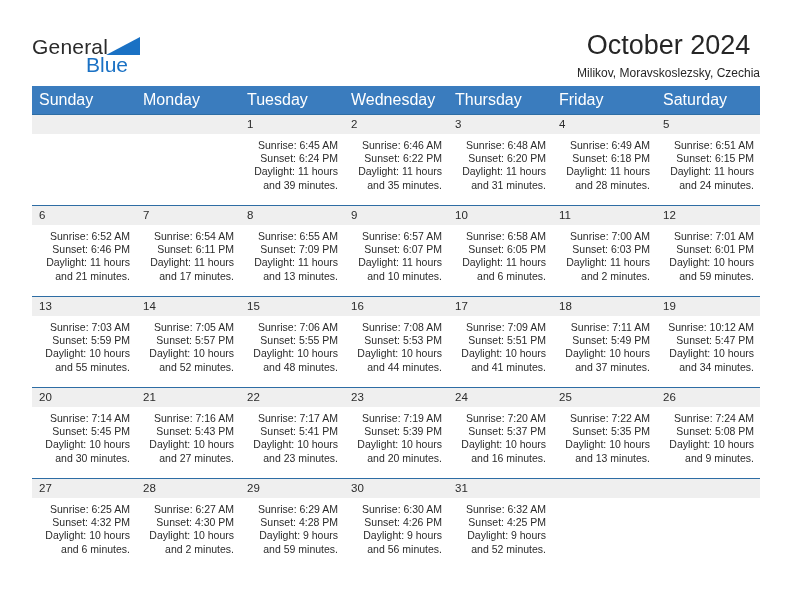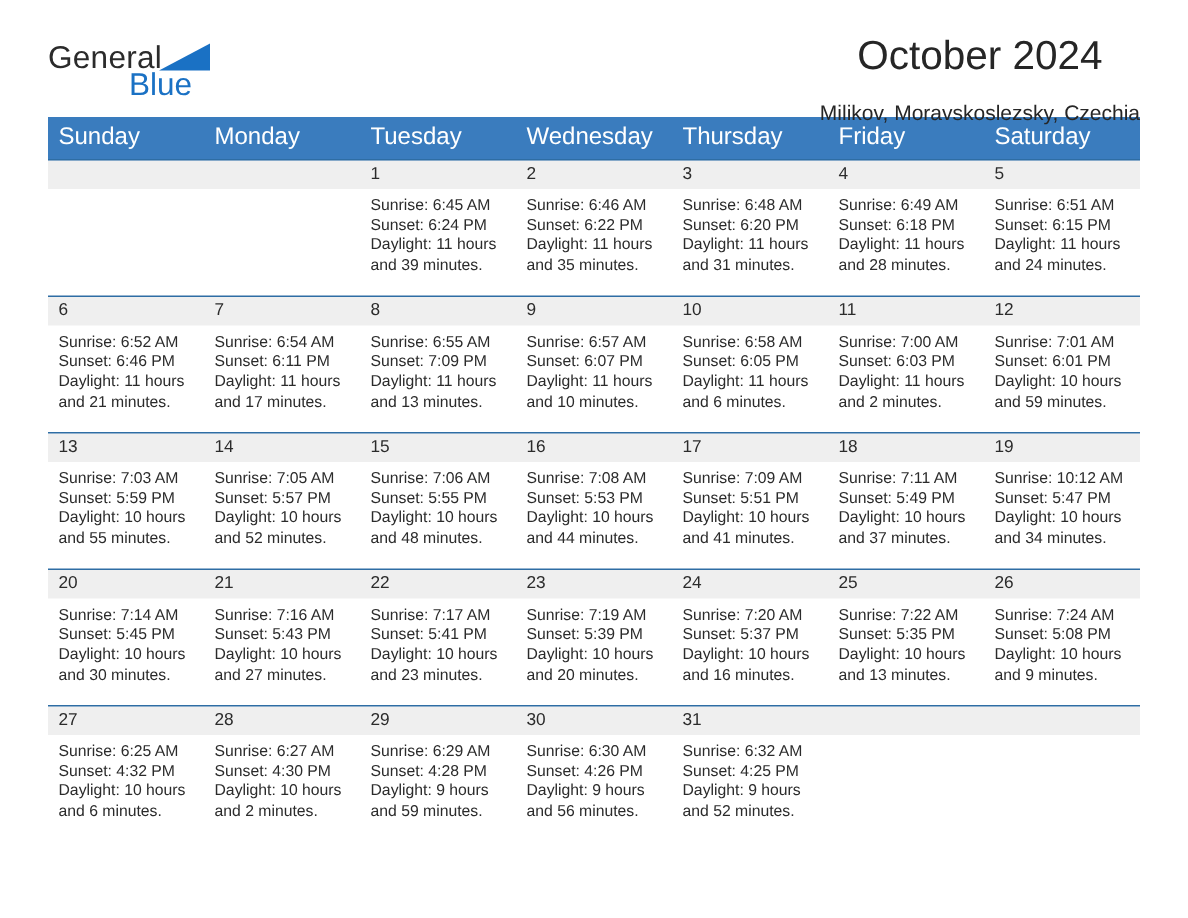--- a/index.html
+++ b/index.html
@@ -13,21 +13,21 @@
     background: #ffffff;
     font-family: "Liberation Sans", sans-serif;
     color: #1a1a1a;
     overflow: hidden;
   }
   .page {
     position: relative;
     width: 792px;
     height: 612px;
     box-sizing: border-box;
-    padding: 4px 32px;
+    padding: 12px 32px;
   }
 
   
   .header {
     position: relative;
     height: 74px;
     display: flex;
     align-items: flex-start;
     justify-content: space-between;
   }
@@ -61,23 +61,23 @@
     margin-top: 18px;
     text-align: center;
   }
   .cal-title {
     font-size: 27px;
     font-weight: normal;
     color: #262626;
     line-height: 1.15;
   }
   .cal-subtitle {
-    font-size: 14px;
+    font-size: 12px;
     color: #262626;
-    margin-top: 14px;
+    margin-top: 6px;
     line-height: 1.15;
   }
 
   
   .calendar {
     width: 728px;
     border-collapse: collapse;
     table-layout: fixed;
   }
   .calendar th {
@@ -110,20 +110,21 @@
     padding: 4px 0 4px 7px;
     height: 19px;
     box-sizing: border-box;
     line-height: 11px;
   }
   .info {
     padding: 5px 6px 0 7px;
     font-size: 10.5px;
     line-height: 13.2px;
     color: #2b2b2b;
+    text-align: right;
   }
   .info div {
     white-space: nowrap;
   }
   .empty .daynum {
     background: #efefef;
   }
 </style>
 </head>
 <body>

